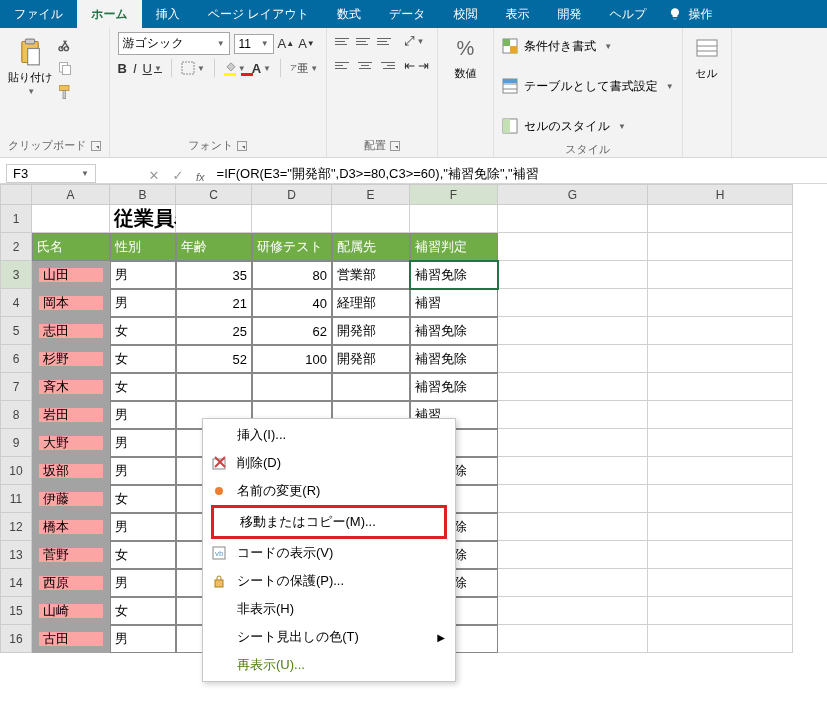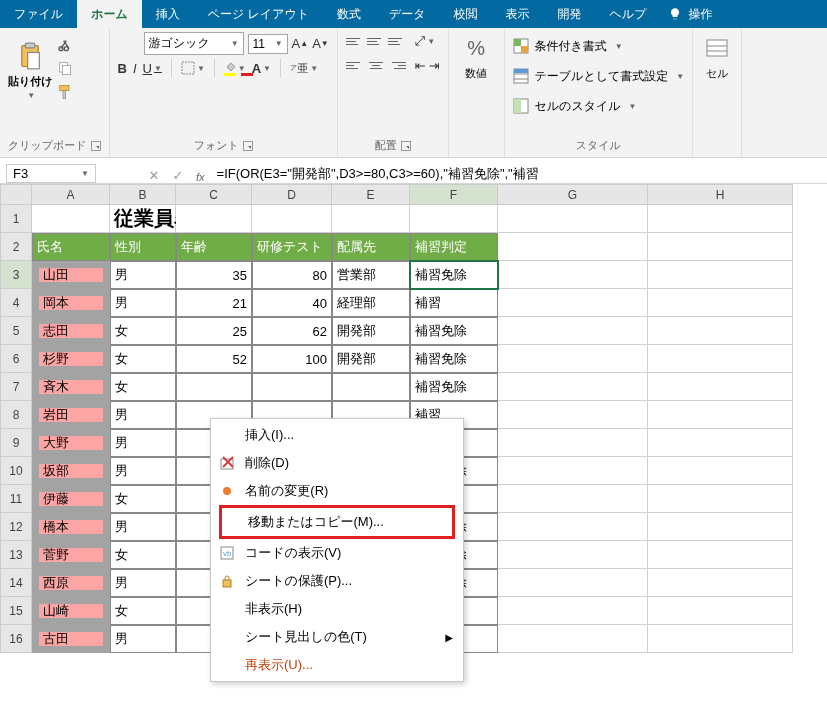--- a/index.html
+++ b/index.html
@@ -9,35 +9,35 @@
 .ribbon-tabs { background: #0369a1; display: flex; align-items: stretch; height: 28px; color: #fff; font-size: 12px; }
 .ribbon-tab { padding: 6px 14px; cursor: pointer; }
 .ribbon-tab.active { background: #f3f3f3; color: #217346; font-weight: bold; }
 .ribbon-tell { display: flex; align-items: center; padding: 0 8px; gap: 6px; }
 .ribbon-tell svg { fill: #fff; }
 
 
 .ribbon { background: #f3f3f3; border-bottom: 1px solid #d6d6d6; height: 130px; display: flex; }
 .group { border-right: 1px solid #e0e0e0; padding: 4px 8px 2px 8px; display: flex; flex-direction: column; justify-content: space-between; }
 .group-label { text-align: center; font-size: 11px; color: #666; padding: 2px 0; display: flex; justify-content: center; align-items: center; gap: 4px; }
-.group-controls { display: flex; gap: 4px; align-items: flex-end; font-weight: bold; }
+.group-controls { display: flex; gap: 4px; align-items: center; }
 .btn-col { display: flex; flex-direction: column; gap: 2px; align-items: center; }
 .icon-big { width: 32px; height: 32px; display: flex; align-items: center; justify-content: center; }
 .icon { width: 16px; height: 16px; display: inline-flex; align-items: center; justify-content: center; }
 .drop-arrow { font-size: 8px; color: #666; margin-left: 2px; }
 .btn-label { font-size: 11px; }
 .font-row { display: flex; align-items: center; gap: 4px; margin-bottom: 4px; }
 .font-row2 { display: flex; align-items: center; gap: 6px; }
-.font-name { border: 1px solid #a6a6a6; background: #fff; font-size: 12px; padding: 2px 4px; width: 100px; display: flex; justify-content: space-between; align-items: center; margin-left: 26px; }
+.font-name { border: 1px solid #a6a6a6; background: #fff; font-size: 12px; padding: 2px 4px; width: 112px; display: flex; justify-content: space-between; align-items: center; }
 .font-size { border: 1px solid #a6a6a6; background: #fff; font-size: 12px; padding: 2px 4px; width: 40px; display: flex; justify-content: space-between; align-items: center; }
 .ih { font-size: 13px; color: #333; display: inline-flex; align-items: center; }
 .sep { width: 1px; height: 18px; background: #d0d0d0; margin: 0 3px; }
 .align-btn { width: 18px; height: 18px; display: flex; flex-direction: column; justify-content: center; gap: 2px; }
 .align-btn span { height: 1px; background: #666; display: block; }
-.styles-list { display: flex; flex-direction: column; gap: 2px; font-size: 12px; }
+.styles-list { display: flex; flex-direction: column; gap: 12px; font-size: 12px; }
 .styles-list .row { display: flex; align-items: center; gap: 6px; }
 .dialog-launcher { width: 10px; height: 10px; border: 1px solid #999; position: relative; display: inline-block; }
 .dialog-launcher::after { content: ''; position: absolute; right: 1px; bottom: 1px; width: 0; height: 0; border-left: 3px solid transparent; border-top: 3px solid #666; }
 
 
 .formula-bar { height: 26px; border-bottom: 1px solid #d6d6d6; display: flex; align-items: flex-end; font-size: 13px; background: #fff; }
 .name-box { width: 90px; border: 1px solid #ccc; margin: 0 6px; padding: 1px 6px; display: flex; justify-content: space-between; align-items: center; background: #fff; }
 .fb-btn { width: 24px; text-align: center; color: #999; }
 .fb-fx { font-style: italic; font-size: 11px; padding: 0 6px; color: #666; }
 .formula-text { padding: 0 6px; flex: 1; white-space: nowrap; overflow: hidden; }
@@ -58,24 +58,24 @@
 .cell.data { border: 1px solid #888; }
 .cell.active { outline: 2px solid #217346; outline-offset: -1px; z-index: 2; }
 .title-cell { font-size: 20px; font-weight: bold; }
 .num { justify-content: flex-end; }
 
 
 .cA { width:78px; } .cB { width:66px; } .cC { width:76px; } .cD { width:80px; }
 .cE { width:78px; } .cF { width:88px; } .cG { width:150px; } .cH { width:145px; }
 
 
-.context-menu { position: absolute; left: 210px; top: 418px; width: 254px; background: #fff; border: 1px solid #c8c8c8; box-shadow: 2px 2px 6px rgba(0,0,0,0.2); z-index: 100; padding: 2px 0; font-size: 13px; }
+.context-menu { position: absolute; left: 202px; top: 418px; width: 254px; background: #fff; border: 1px solid #c8c8c8; box-shadow: 2px 2px 6px rgba(0,0,0,0.2); z-index: 100; padding: 2px 0; font-size: 13px; }
 .cm-item { display: flex; align-items: center; padding: 5px 10px 5px 34px; position: relative; cursor: pointer; }
 .cm-icon { position: absolute; left: 8px; width: 16px; height: 16px; display: flex; align-items: center; justify-content: center; }
-.cm-item.disabled { color: #c2410c; cursor: default; }
+.cm-item.disabled { color: #4d7c0f; cursor: default; }
 .cm-item .sub-arrow { margin-left: auto; font-size: 10px; }
 .cm-highlight { border: 3px solid #e02020; margin: 0 8px; }
 .cm-highlight .cm-item { padding-left: 26px; }
 .orange-dot { width: 8px; height: 8px; background: #ed7d31; border-radius: 50%; }
 </style>
 </head>
 <body>
 
 <div class="ribbon-tabs">
   <div class="ribbon-tab">ファイル</div>

